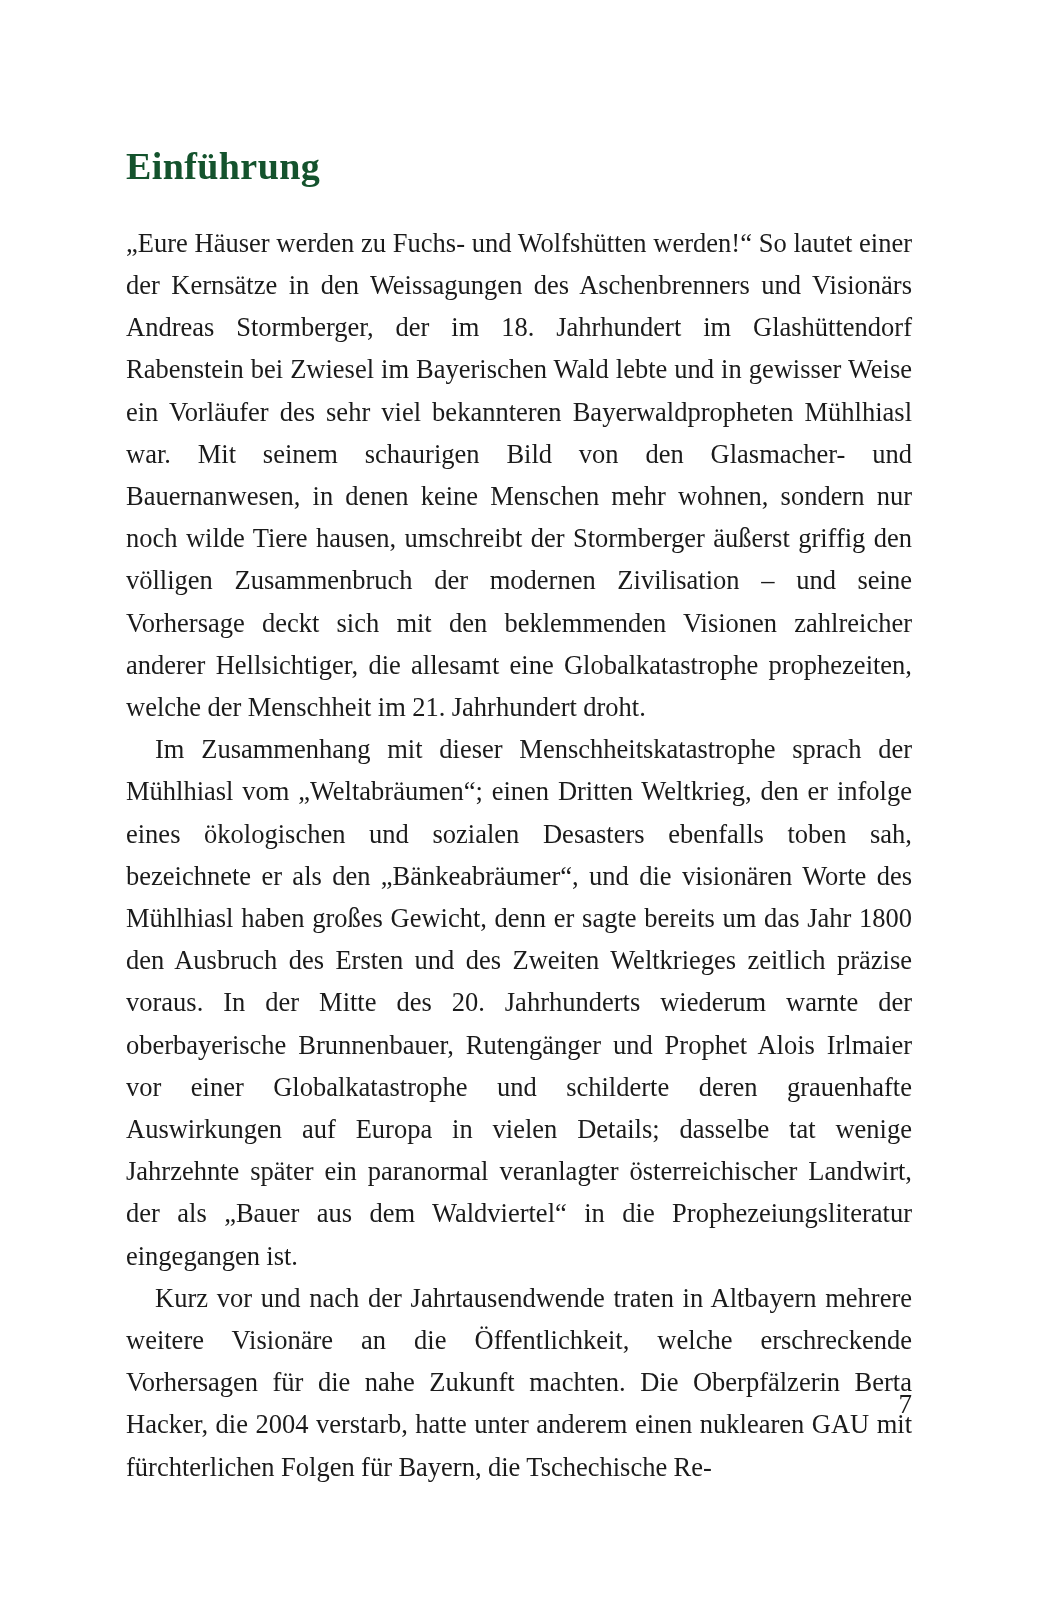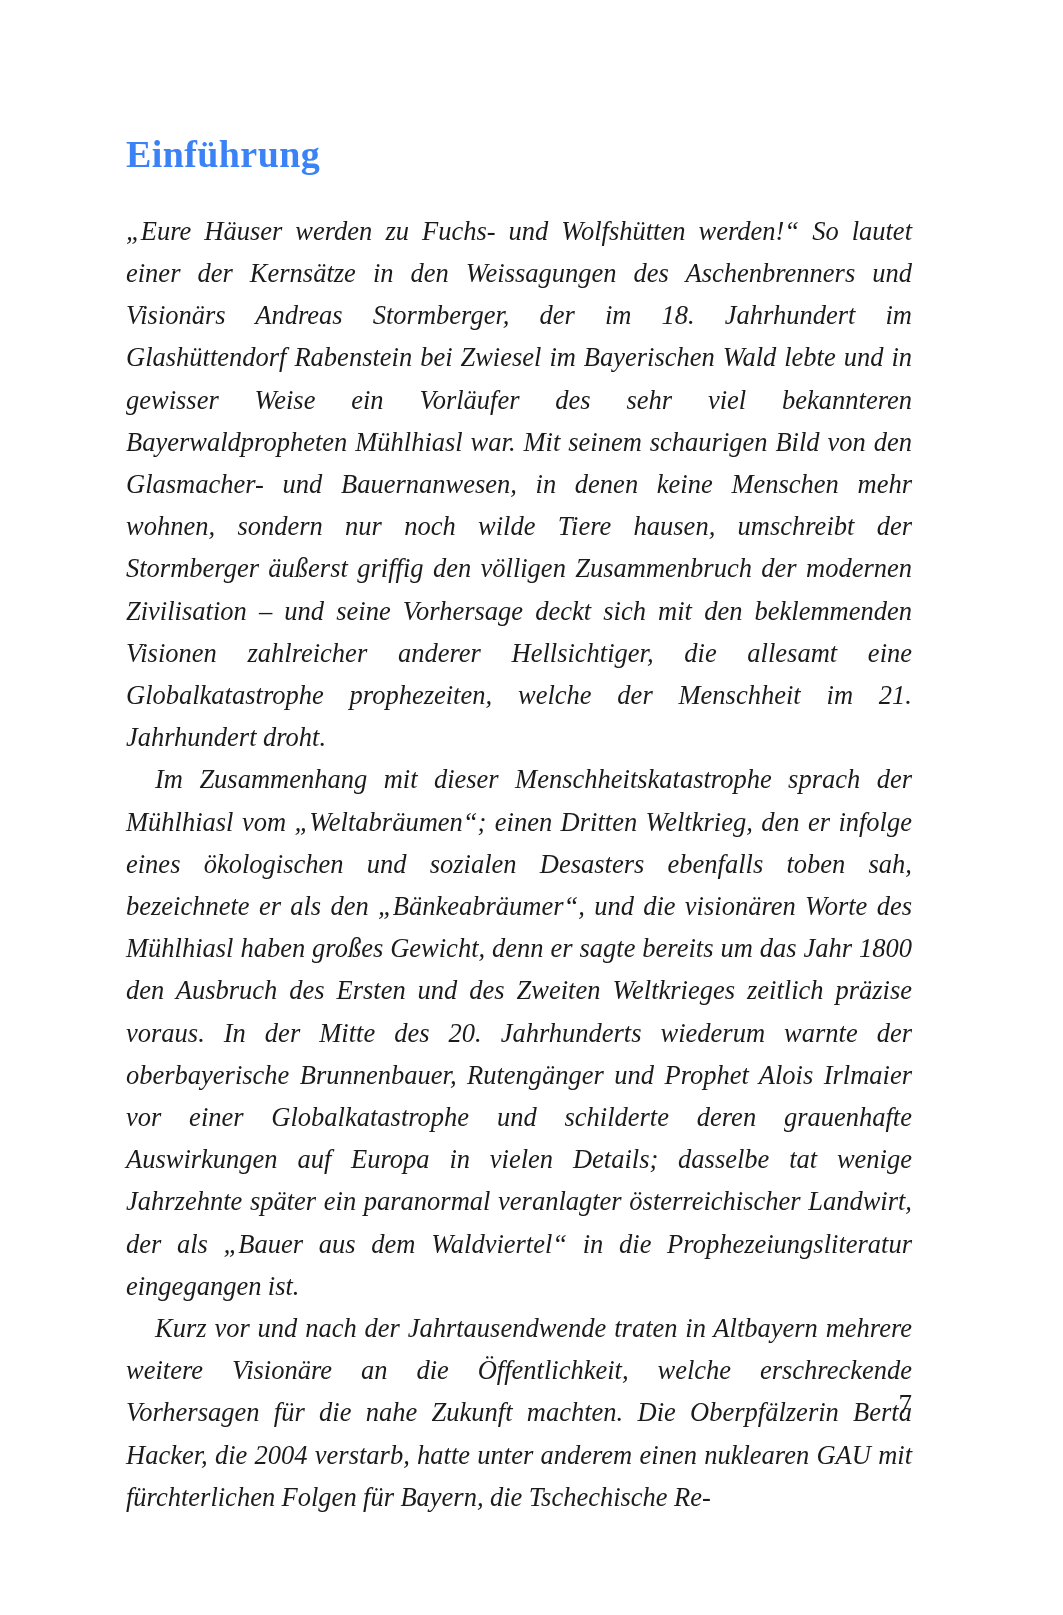--- a/index.html
+++ b/index.html
@@ -32,33 +32,32 @@
     top: 130px;
     width: 786px;
   }
 
   .chapter-heading {
     font-family: "Liberation Serif", "DejaVu Serif", serif;
     font-weight: bold;
     font-size: 38px;
     line-height: 1.1;
     letter-spacing: 0.4px;
-    color: #3b82f6;
-    margin: 4px 0 34px 0;
+    color: #14532d;
+    margin: 16px 0 34px 0;
   }
 
   .body-text {
     font-size: 26.5px;
     line-height: 42.2px;
     text-align: justify;
     text-justify: inter-word;
     margin: 0;
     color: #1b1b1b;
     word-spacing: -0.2px;
-    font-style: italic;
   }
 
   .body-text + .body-text {
     text-indent: 29px;
   }
 
   .folio {
     position: absolute;
     left: 0;
     top: 1391px;

